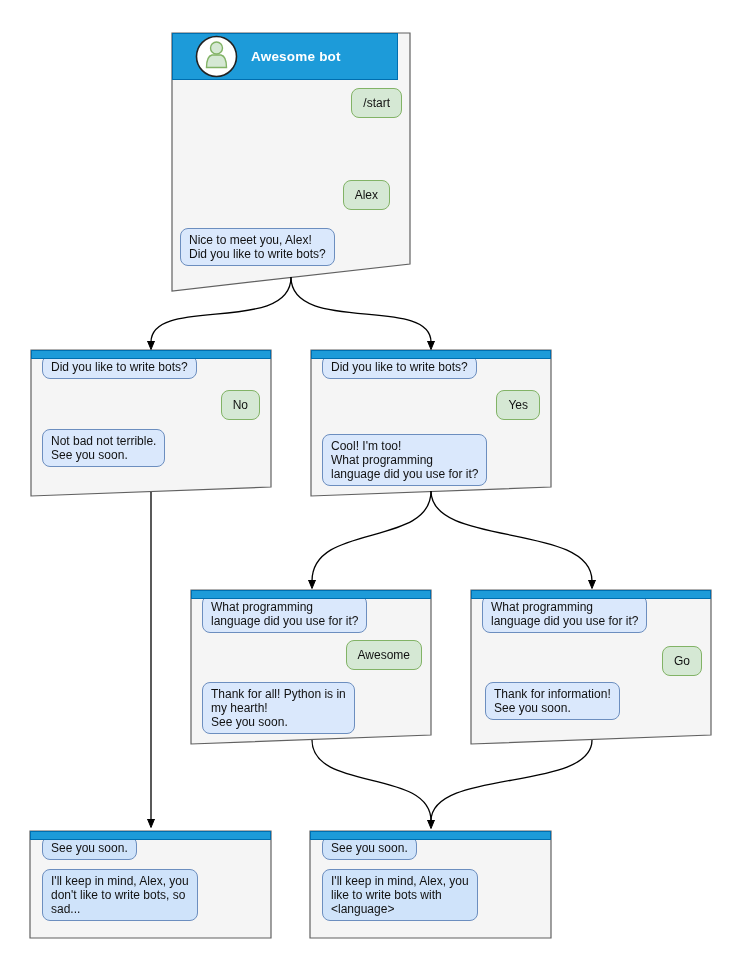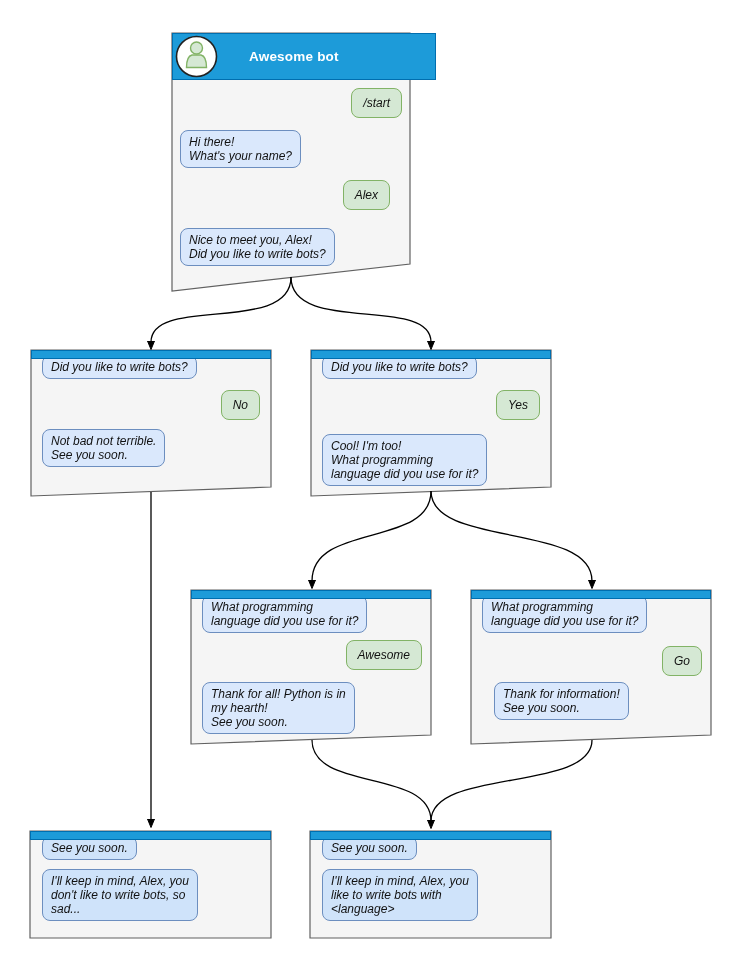--- a/index.html
+++ b/index.html
@@ -9,26 +9,26 @@
     --user-bubble-fill:#d5e8d4; --user-bubble-border:#82b366;
     --card-fill:#f5f5f5; --card-border:#616161; --edge-color:#000000;
   }
   html,body{margin:0;padding:0;background:#fff;}
   .canvas{position:relative;width:743px;height:971px;background:#fff;overflow:hidden;
           font-family:"Liberation Sans",sans-serif;}
   .diagram-layer{position:absolute;left:0;top:0;z-index:1;}
   .card{position:absolute;z-index:2;}
   .strip{position:absolute;left:0;top:0;width:100%;height:9px;background:var(--accent-blue);
          border:1px solid var(--accent-border);box-sizing:border-box;z-index:5;}
-  .chat-header{position:absolute;left:0;top:0;width:264px;height:47px;background:var(--accent-blue);
+  .chat-header{position:absolute;left:0;top:0;width:226px;height:47px;background:var(--accent-blue);
          border:1px solid var(--accent-border);box-sizing:border-box;z-index:5;
-         display:flex;align-items:center;padding-left:2px;gap:18px;}
+         display:flex;align-items:center;padding-left:22px;}
   .bot-title{color:#fff;font-size:13.5px;font-weight:bold;margin-left:13px;letter-spacing:.2px;}
   .bubble{position:absolute;font-size:12px;line-height:14px;white-space:pre-line;
-          border-radius:8px;padding:4px 8px;color:#111;z-index:2;font-style:italic;}
+          border-radius:8px;padding:4px 8px;color:#111;z-index:2;}
   .bubble.bot{background:var(--bot-bubble-fill);border:1px solid var(--bot-bubble-border);}
   .bubble.user{background:var(--user-bubble-fill);border:1px solid var(--user-bubble-border);
           padding:7px 11px;}
   .end-card .bubble.bot{background:var(--end-bot-bubble-fill);}
 </style>
 </head>
 <body>
 
 <div class="canvas">
 
@@ -59,22 +59,20 @@
   <div class="card" style="left:172px;top:33px;width:238px;height:258px">
     <div class="chat-header">
       <svg width="43" height="43" viewBox="0 0 43 43">
         <circle cx="21.5" cy="21.5" r="20" fill="#ffffff" stroke="#222222" stroke-width="1.6"></circle>
         <circle cx="21.5" cy="13" r="6" fill="var(--user-bubble-fill)" stroke="var(--user-bubble-border)" stroke-width="1.4"></circle>
         <path d="M11.5,32.5 C11.5,23 14.5,20.6 17,20 L26,20 C28.5,20.6 31.5,23 31.5,32.5 Z" fill="var(--user-bubble-fill)" stroke="var(--user-bubble-border)" stroke-width="1.4"></path>
       </svg>
       <span class="bot-title">Awesome bot</span>
     </div>
     <div class="bubble user" style="right:8px;top:55px">/start</div>
-    <div class="bubble bot" style="left:8px;top:97px">Hi there!
-What's your name?</div>
     <div class="bubble user" style="right:20px;top:147px">Alex</div>
     <div class="bubble bot" style="left:8px;top:195px">Nice to meet you, Alex!
 Did you like to write bots?</div>
   </div>
 
   <div class="card" style="left:31px;top:350px;width:240px;height:146px">
     <div class="strip"></div>
     <div class="bubble bot" style="left:11px;top:5px">Did you like to write bots?</div>
     <div class="bubble user" style="right:11px;top:40px">No</div>
     <div class="bubble bot" style="left:11px;top:79px">Not bad not terrible.
@@ -98,21 +96,21 @@
     <div class="bubble bot" style="left:11px;top:92px">Thank for all! Python is in
 my hearth!
 See you soon.</div>
   </div>
 
   <div class="card" style="left:471px;top:590px;width:240px;height:154px">
     <div class="strip"></div>
     <div class="bubble bot" style="left:11px;top:5px">What programming
 language did you use for it?</div>
     <div class="bubble user" style="right:9px;top:56px">Go</div>
-    <div class="bubble bot" style="left:23px;top:92px">Thank for information!
+    <div class="bubble bot" style="left:14px;top:92px">Thank for information!
 See you soon.</div>
   </div>
 
   <div class="card end-card" style="left:30px;top:831px;width:241px;height:107px">
     <div class="strip"></div>
     <div class="bubble bot" style="left:12px;top:5px">See you soon.</div>
     <div class="bubble bot" style="left:12px;top:38px">I'll keep in mind, Alex, you
 don't like to write bots, so
 sad...</div>
   </div>

